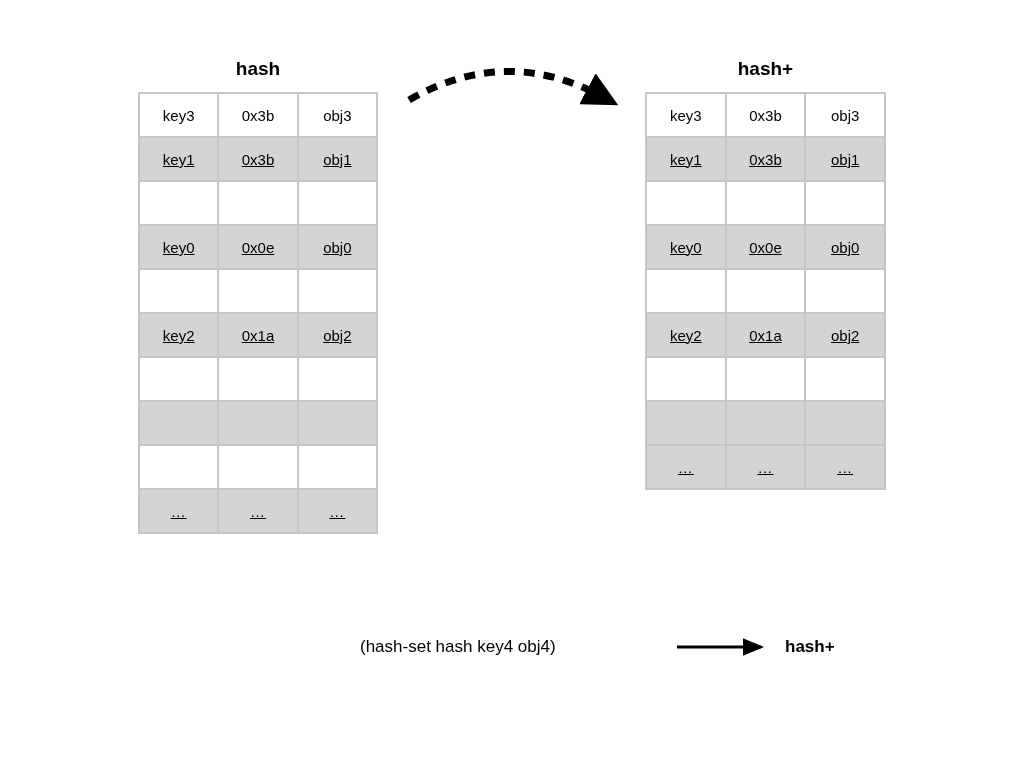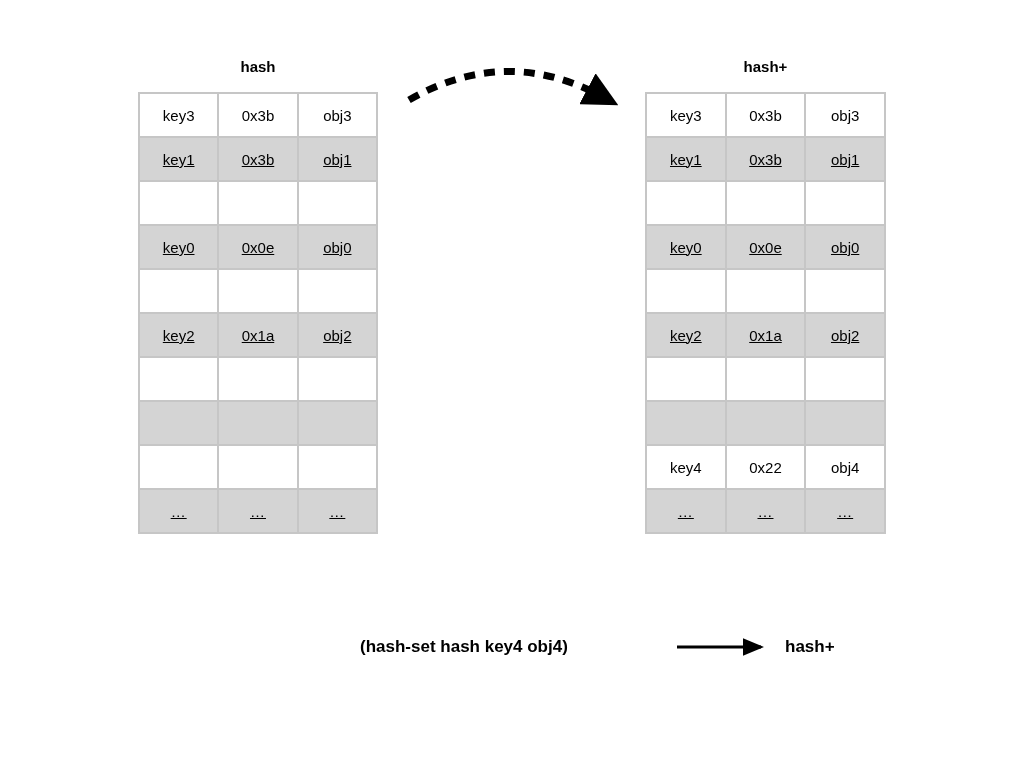--- a/index.html
+++ b/index.html
@@ -18,21 +18,21 @@
   .stage {
     position: absolute;
     left: 0; top: 0;
     width: 1024px;
     height: 768px;
   }
 
   
   .table-title {
     position: absolute;
-    font-size: 15px;
+    font-size: 19px;
     font-weight: bold;
     color: #000;
     text-align: center;
     white-space: nowrap;
   }
   #title-hash  { left: 138px; top: 58px; width: 240px; }
   #title-hashp { left: 645px; top: 58px; width: 241px; }
 
   
   .hash-table {
@@ -80,21 +80,21 @@
     left: 360px;
     top: 631px;
     width: 520px;
     height: 34px;
   }
   #caption-expr {
     position: absolute;
     left: 0;
     top: 0;
     font-size: 17px;
-    font-weight: bold;
+    font-weight: normal;
     color: #000;
     white-space: nowrap;
     line-height: 32px;
   }
   #caption-arrow {
     position: absolute;
     left: 315px;
     top: 4px;
     width: 96px;
     height: 24px;
@@ -208,25 +208,20 @@
       </tr>
       <tr>
         <td></td>
         <td></td>
         <td></td>
       </tr>
       <tr class="shaded">
         <td></td>
         <td></td>
         <td></td>
-      </tr>
-      <tr>
-        <td>key4</td>
-        <td>0x22</td>
-        <td>obj4</td>
       </tr>
       <tr class="shaded">
         <td class="ellipsis">…</td>
         <td class="ellipsis">…</td>
         <td class="ellipsis">…</td>
       </tr>
     </tbody>
   </table>
 
   <svg id="curve-arrow" viewBox="0 0 230 80">

